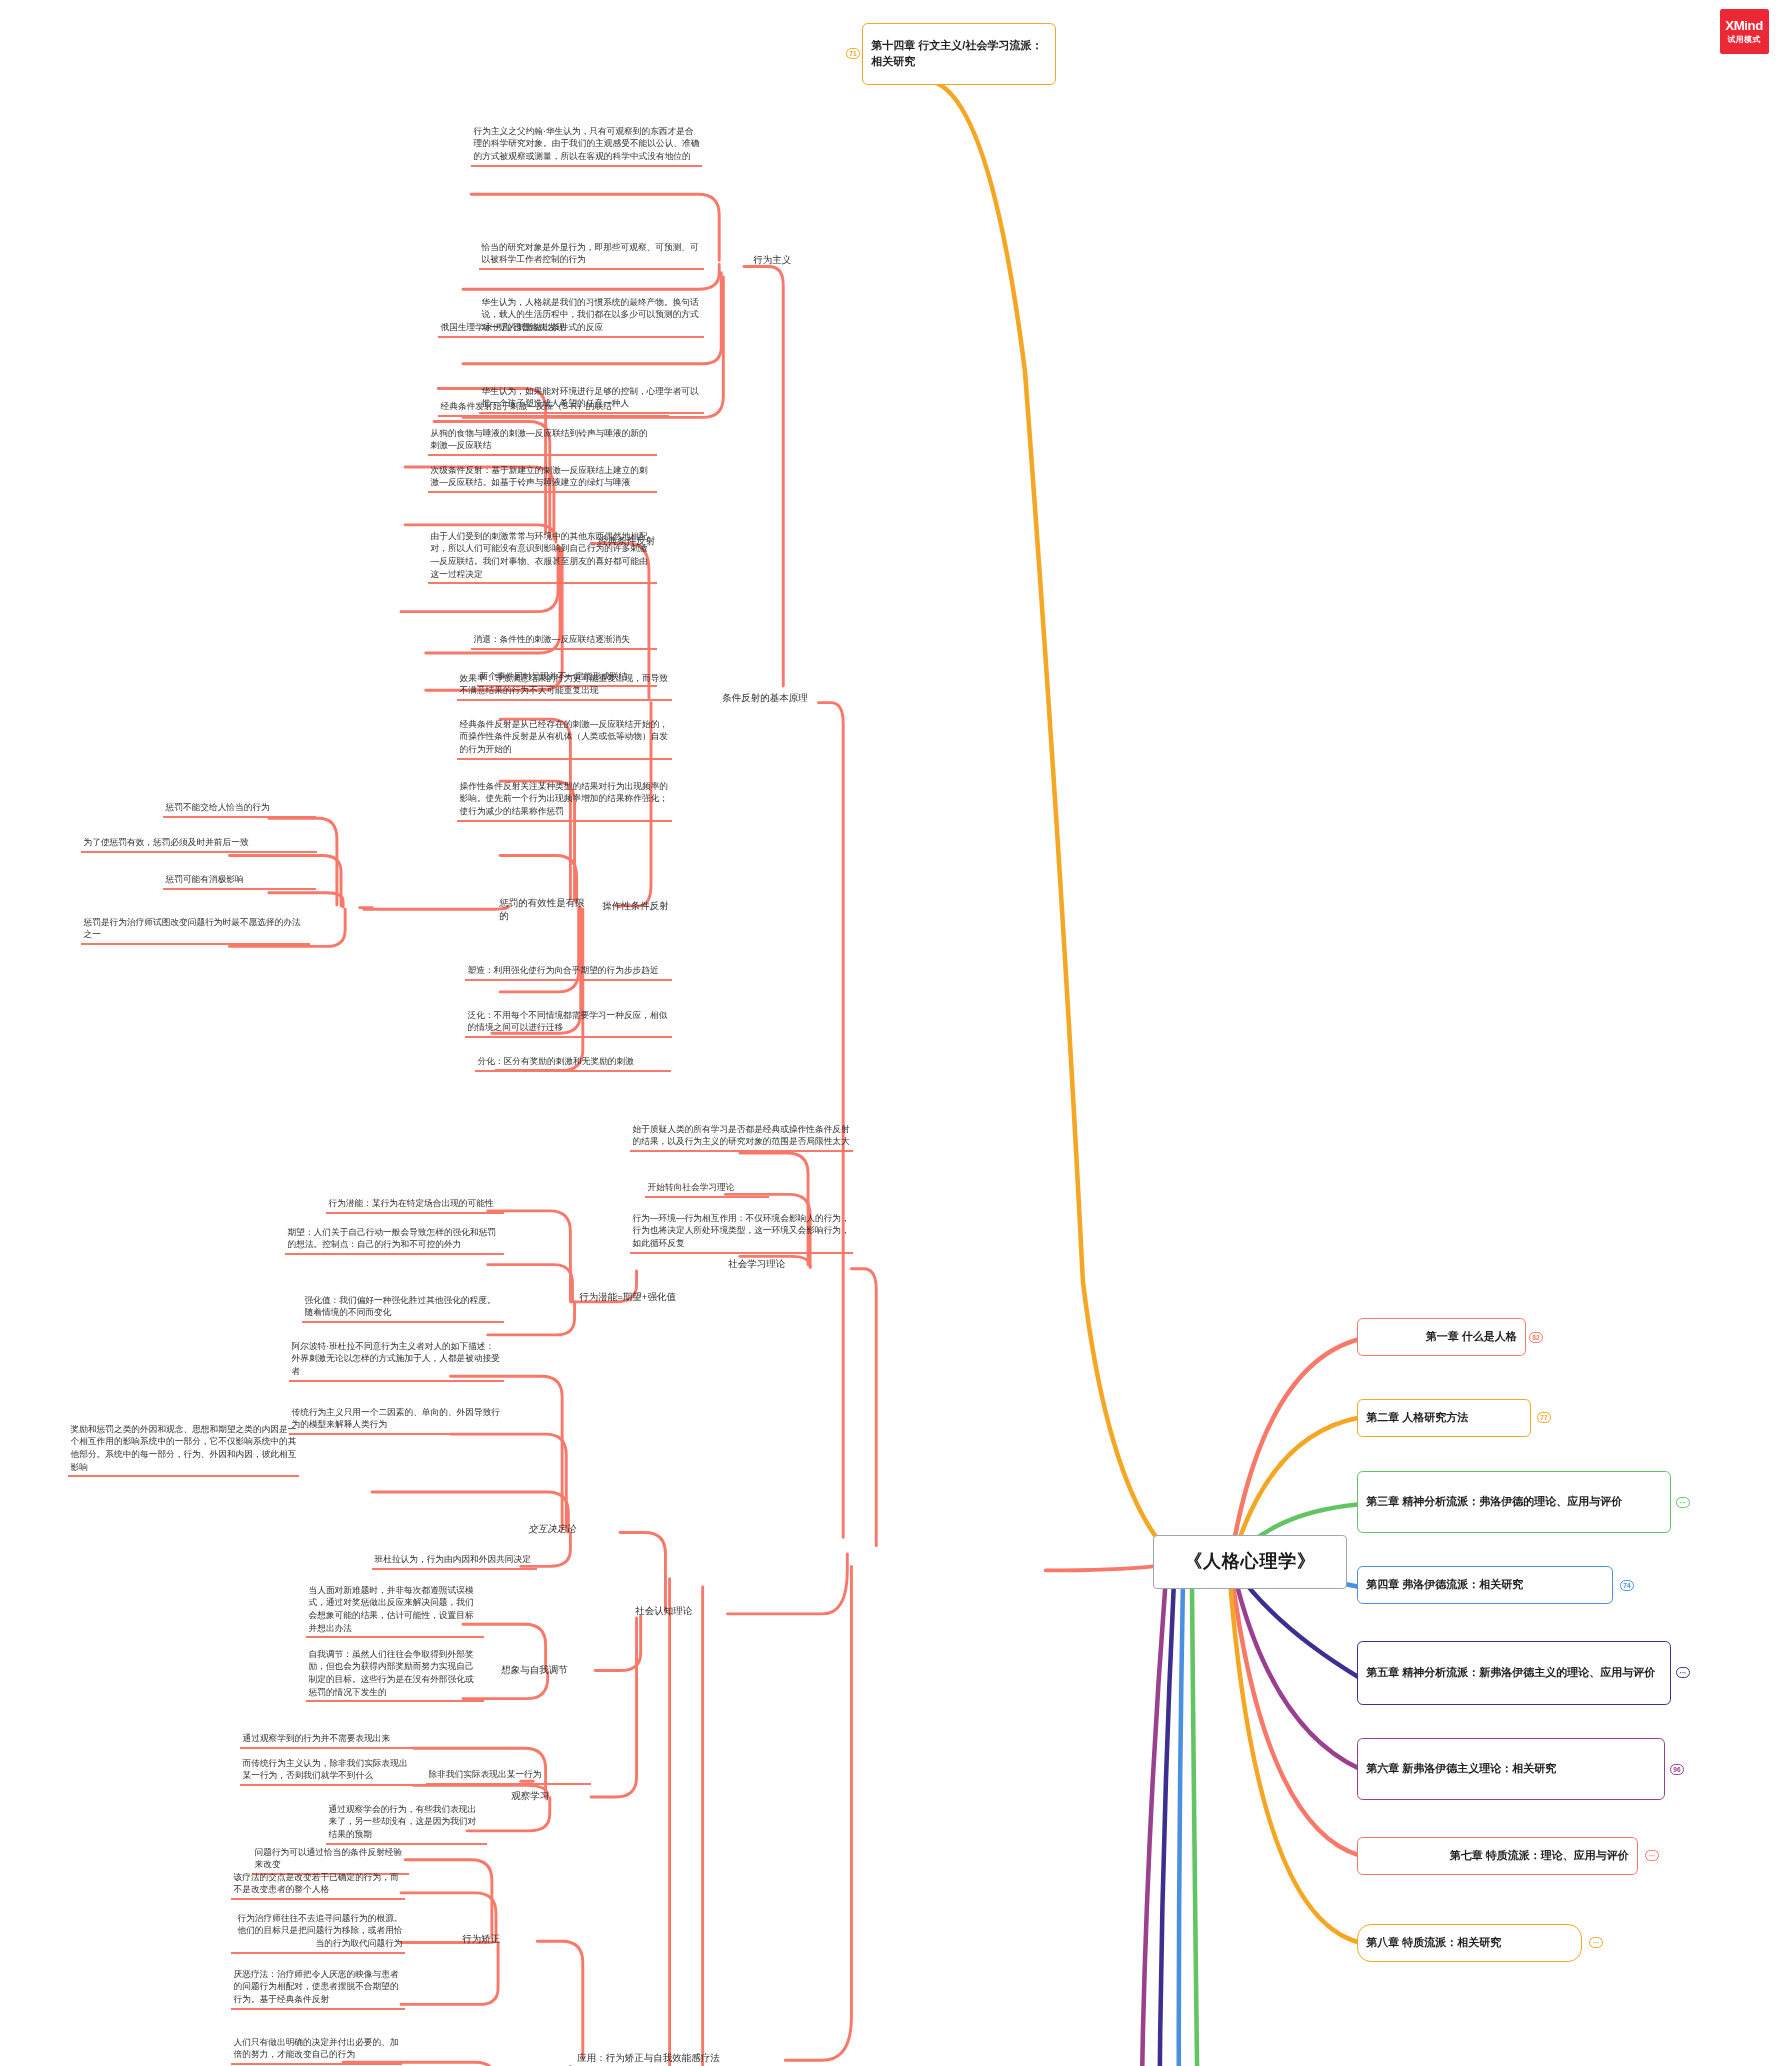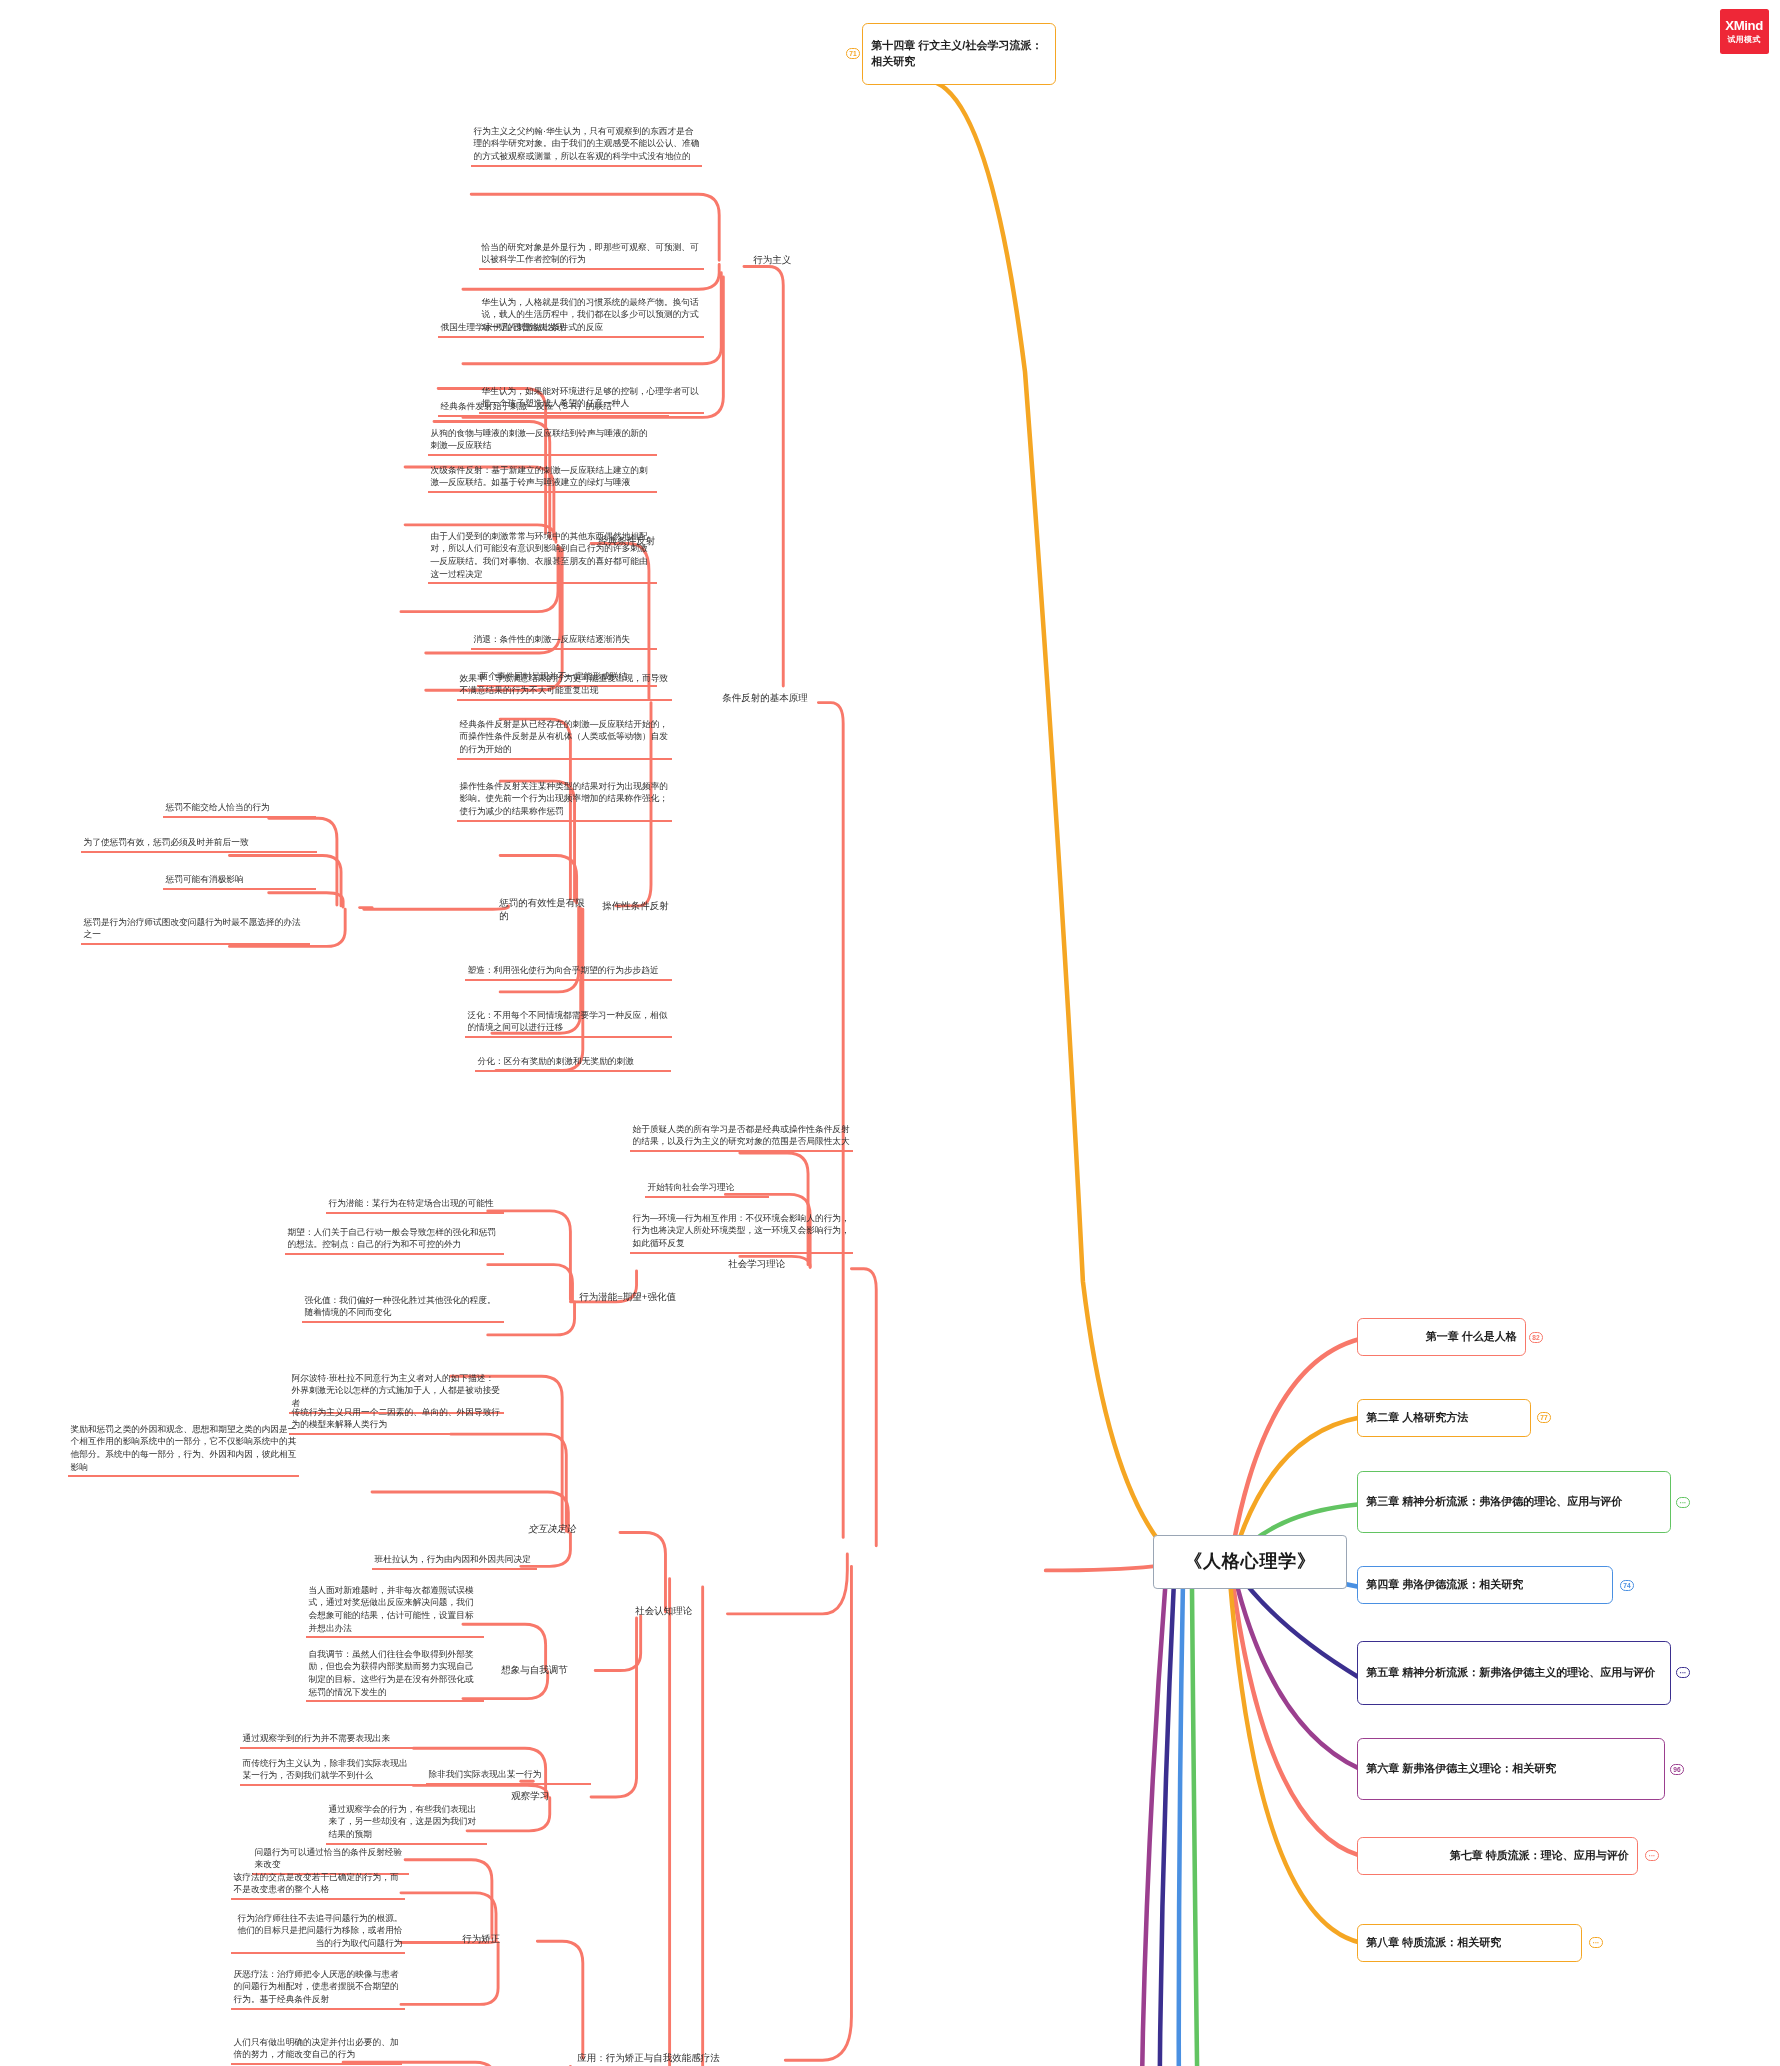--- a/index.html
+++ b/index.html
@@ -289,21 +289,21 @@
   <div class="node leaf" style="left:630px;top:1122px;width:223px;">始于质疑人类的所有学习是否都是经典或操作性条件反射的结果，以及行为主义的研究对象的范围是否局限性太大</div>
   <div class="node leaf" style="left:645px;top:1180px;width:124px;">开始转向社会学习理论</div>
   <div class="node leaf" style="left:630px;top:1211px;width:223px;">行为—环境—行为相互作用：不仅环境会影响人的行为，行为也将决定人所处环境类型，这一环境又会影响行为，如此循环反复</div>
   <div class="node mid" style="left:725px;top:1256px;width:83px;">社会学习理论</div>
 
   <div class="node leaf" style="left:326px;top:1196px;width:178px;">行为潜能：某行为在特定场合出现的可能性</div>
   <div class="node leaf" style="left:285px;top:1225px;width:219px;">期望：人们关于自己行动一般会导致怎样的强化和惩罚的想法。控制点：自己的行为和不可控的外力</div>
   <div class="node leaf" style="left:302px;top:1293px;width:202px;">强化值：我们偏好一种强化胜过其他强化的程度。随着情境的不同而变化</div>
   <div class="node mid" style="left:576px;top:1289px;width:116px;">行为潜能=期望+强化值</div>
 
-  <div class="node leaf" style="left:289px;top:1339px;width:215px;margin-top:32px;">阿尔波特·班杜拉不同意行为主义者对人的如下描述：外界刺激无论以怎样的方式施加于人，人都是被动接受者</div>
+  <div class="node leaf" style="left:289px;top:1339px;width:215px;">阿尔波特·班杜拉不同意行为主义者对人的如下描述：外界刺激无论以怎样的方式施加于人，人都是被动接受者</div>
   <div class="node leaf" style="left:289px;top:1405px;width:215px;">传统行为主义只用一个二因素的、单向的、外因导致行为的模型来解释人类行为</div>
   <div class="node leaf" style="left:68px;top:1422px;width:231px;">奖励和惩罚之类的外因和观念、思想和期望之类的内因是一个相互作用的影响系统中的一部分，它不仅影响系统中的其他部分。系统中的每一部分，行为、外因和内因，彼此相互影响</div>
   <div class="node leaf" style="left:372px;top:1552px;width:165px;">班杜拉认为，行为由内因和外因共同决定</div>
   <div class="node mid" style="left:525px;top:1521px;width:79px;font-style:italic;">交互决定论</div>
 
   <div class="node leaf" style="left:306px;top:1583px;width:178px;">当人面对新难题时，并非每次都遵照试误模式，通过对奖惩做出反应来解决问题，我们会想象可能的结果，估计可能性，设置目标并想出办法</div>
   <div class="node leaf" style="left:306px;top:1647px;width:178px;">自我调节：虽然人们往往会争取得到外部奖励，但也会为获得内部奖励而努力实现自己制定的目标。这些行为是在没有外部强化或惩罚的情况下发生的</div>
   <div class="node mid" style="left:498px;top:1662px;width:103px;">想象与自我调节</div>
 
   <div class="node leaf" style="left:240px;top:1731px;width:178px;">通过观察学到的行为并不需要表现出来</div>
@@ -357,19 +357,19 @@
   <div class="boxnode c-purple" style="left:1357px;top:1738px;width:308px;height:62px;">
     <span>第六章 新弗洛伊德主义理论：相关研究</span>
   </div>
   <div class="badge b-purple" style="left:1670px;top:1764px;">96</div>
 
   <div class="boxnode c-red" style="left:1357px;top:1837px;width:281px;height:38px;">
     <span>第七章 特质流派：理论、应用与评价</span>
   </div>
   <div class="badge" style="left:1645px;top:1850px;">···</div>
 
-  <div class="boxnode c-orange" style="left:1357px;top:1924px;width:225px;height:38px;">
+  <div class="boxnode c-orange" style="left:1357px;top:1924px;width:225px;height:38px;border-radius:14px;">
     <span>第八章 特质流派：相关研究</span>
   </div>
   <div class="badge b-orange" style="left:1589px;top:1937px;">···</div>
 
 </div>
 
 
 </body></html>

